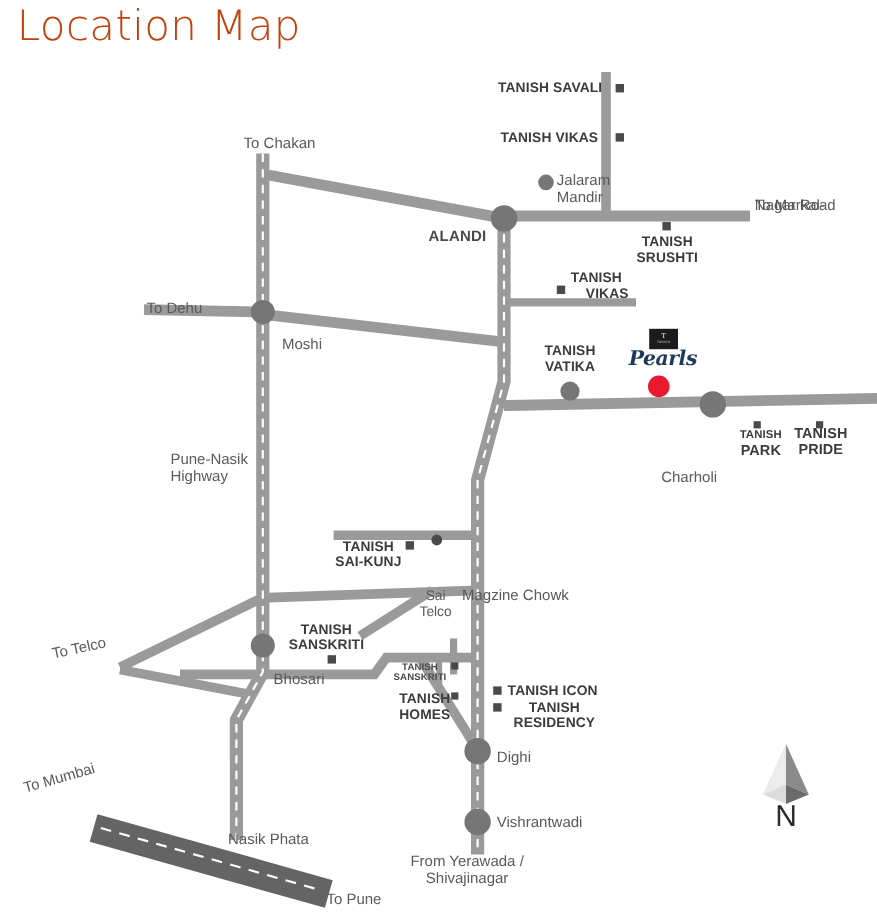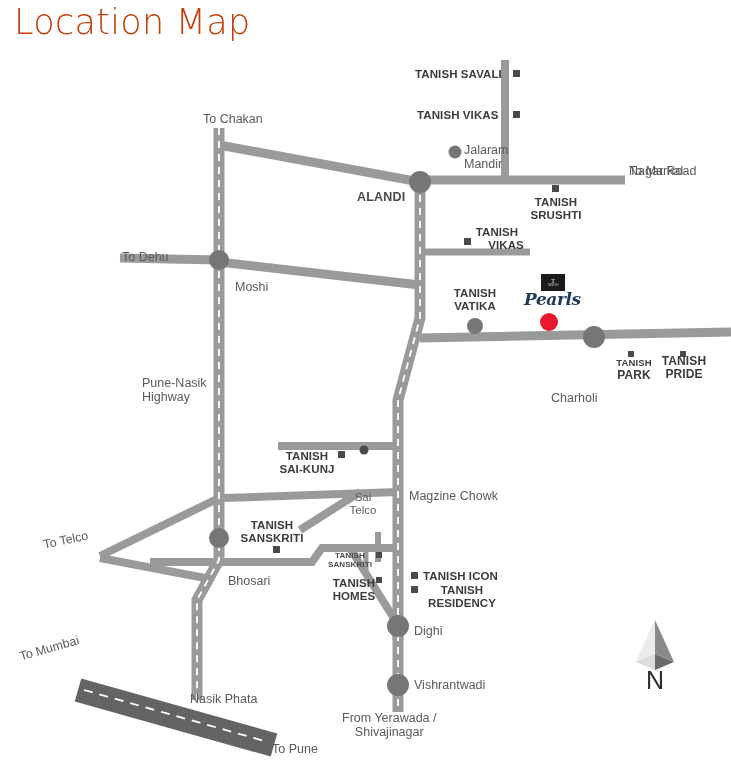--- a/index.html
+++ b/index.html
@@ -256,29 +256,29 @@
     <div class="lbl dir" style="position:relative;">Shivajinagar</div>
   </div>
 
   <div style="position:absolute; left:142px; top:376px;">
     <div class="lbl dir" style="position:relative;text-align:right;">Pune-Nasik</div>
     <div class="lbl dir" style="position:relative;">Highway</div>
   </div>
 
   <div class="lbl dir" style="left:190px; top:692px;">Nasik Phata</div>
 
-  <div class="lbl dir" style="left:409px; top:489px;text-align:right;">Magzine Chowk</div>
+  <div class="lbl dir" style="left:385px; top:489px;text-align:right;">Magzine Chowk</div>
 
   <div class="lbl node" style="left:357px; top:190px;">ALANDI</div>
 
   <div class="lbl place" style="left:235px; top:280px;">Moshi</div>
 
   <div class="lbl place" style="left:551px; top:353px;margin-top:38px;">Charholi</div>
 
-  <div class="lbl place" style="left:228px; top:574px;">Bhosari</div>
+  <div class="lbl place" style="left:228px; top:559px;">Bhosari</div>
 
   <div class="lbl place" style="left:414px; top:624px;text-align:center;">Dighi</div>
 
   <div class="lbl place" style="left:414px; top:678px;">Vishrantwadi</div>
 
   <div style="position:absolute; left:464px; top:143px;">
     <div class="lbl place" style="position:relative;">Jalaram</div>
     <div class="lbl place" style="position:relative;">Mandir</div>
   </div>
 

